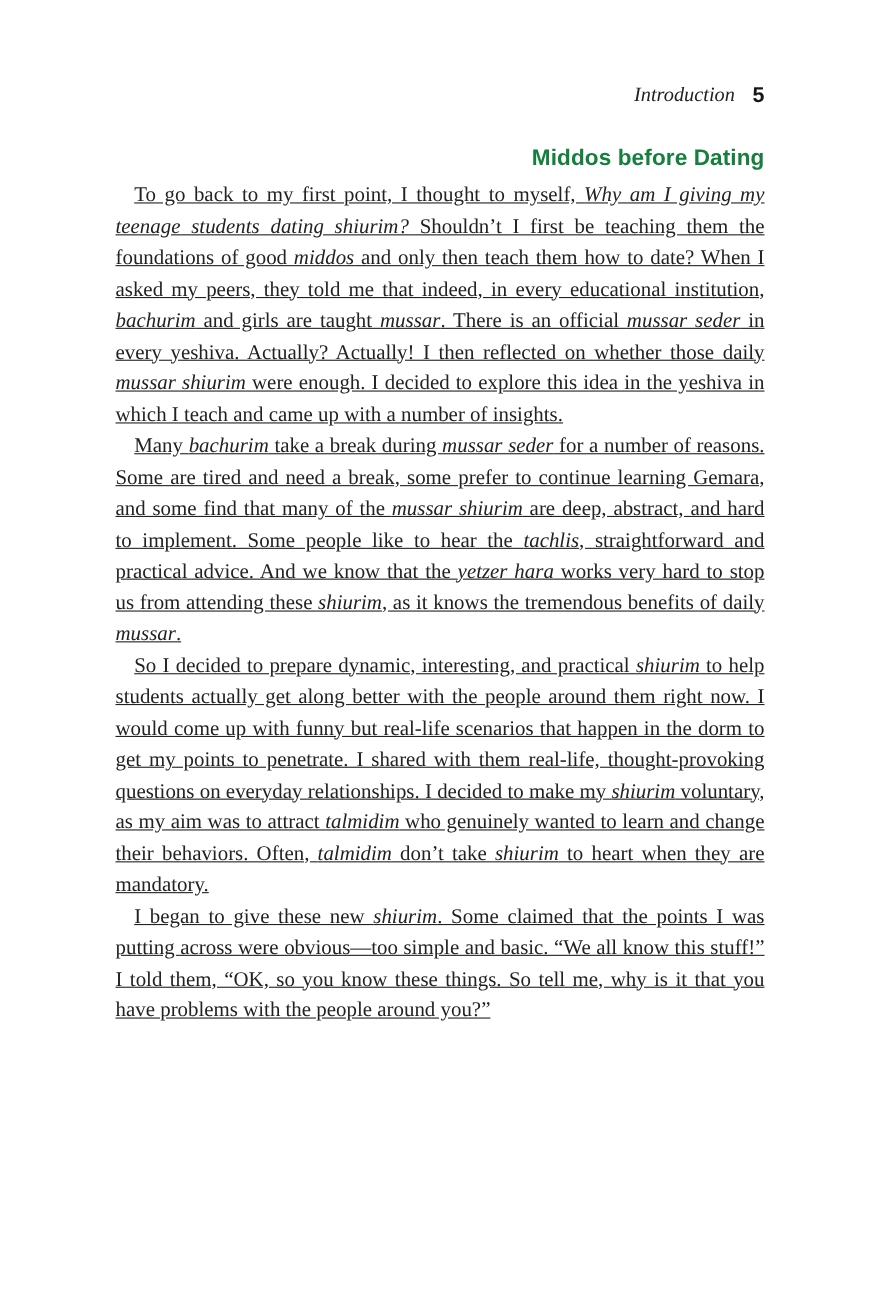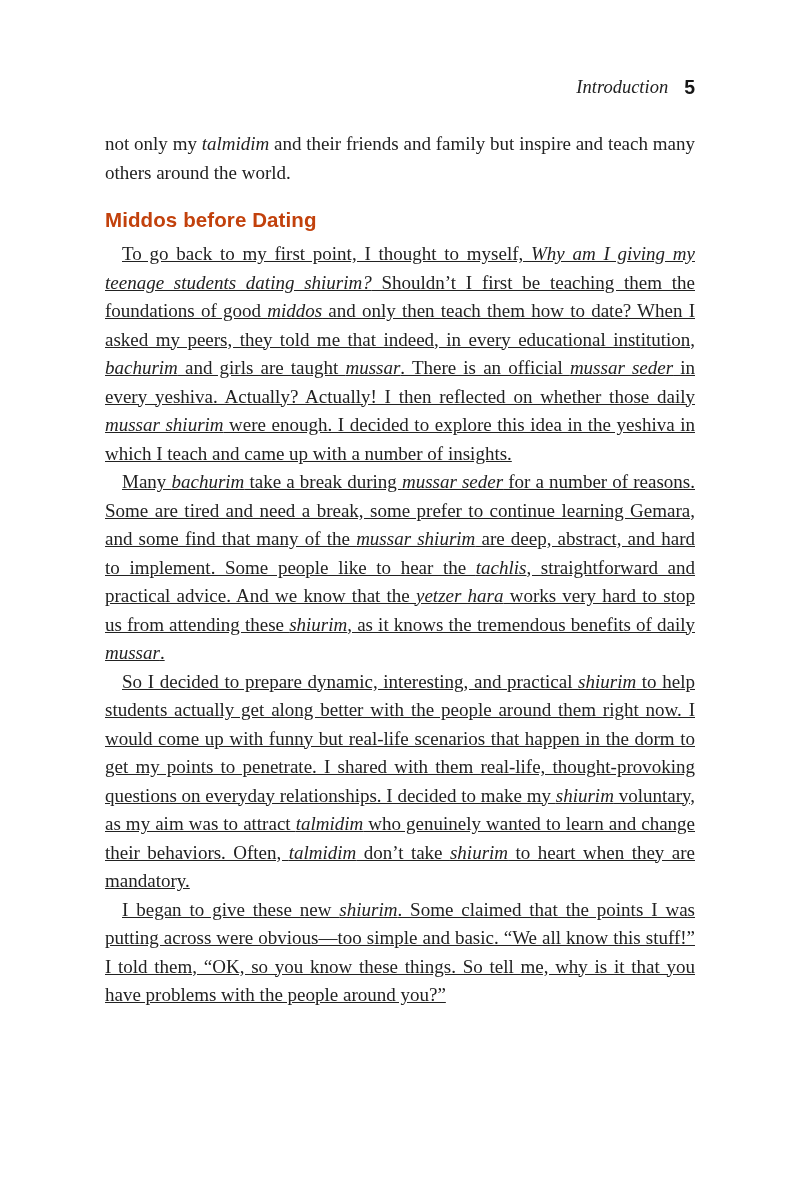--- a/index.html
+++ b/index.html
@@ -60,35 +60,34 @@
     text-decoration: underline;
   }
   .content p.para em {
     font-style: italic;
   }
   .content h2.section-heading {
     font-family: "Liberation Sans", sans-serif;
     font-weight: 700;
     font-size: 20.5px;
     line-height: 27px;
-    color: #c2410c;
-    text-align: left;
+    color: #15803d;
+    text-align: right;
     margin: 19px 0 7px 0;
     letter-spacing: 0.1px;
   }
 </style>
 </head>
 <body>
 
 <div class="page">
   <div class="running-head">
     <span class="rh-title">Introduction</span>
     <span class="rh-page">5</span>
   </div>
   <div class="content" id="content">
-      <p class="para"><span>not only my </span><em>talmidim</em><span> and their friends and family but inspire and teach many others around the world.</span></p>
       <h2 class="section-heading">Middos before Dating</h2>
       <p class="para indent"><span>To go back to my first point, I thought to myself, </span><em>Why am I giving my teenage students dating shiurim?</em><span> Shouldn’t I first be teaching them the foundations of good </span><em>middos</em><span> and only then teach them how to date? When I asked my peers, they told me that indeed, in every educational institution, </span><em>bachurim</em><span> and girls are taught </span><em>mussar</em><span>. There is an official </span><em>mussar seder</em><span> in every yeshiva. Actually? Actually! I then reflected on whether those daily </span><em>mussar shiurim</em><span> were enough. I decided to explore this idea in the yeshiva in which I teach and came up with a number of insights.</span></p>
       <p class="para indent"><span>Many </span><em>bachurim</em><span> take a break during </span><em>mussar seder</em><span> for a number of reasons. Some are tired and need a break, some prefer to continue learning Gemara, and some find that many of the </span><em>mussar shiurim</em><span> are deep, abstract, and hard to implement. Some people like to hear the </span><em>tachlis</em><span>, straightforward and practical advice. And we know that the </span><em>yetzer hara</em><span> works very hard to stop us from attending these </span><em>shiurim</em><span>, as it knows the tremendous benefits of daily </span><em>mussar</em><span>.</span></p>
       <p class="para indent"><span>So I decided to prepare dynamic, interesting, and practical </span><em>shiurim</em><span> to help students actually get along better with the people around them right now. I would come up with funny but real-life scenarios that happen in the dorm to get my points to penetrate. I shared with them real-life, thought-provoking questions on everyday relationships. I decided to make my </span><em>shiurim</em><span> voluntary, as my aim was to attract </span><em>talmidim</em><span> who genuinely wanted to learn and change their behaviors. Often, </span><em>talmidim</em><span> don’t take </span><em>shiurim</em><span> to heart when they are mandatory.</span></p>
       <p class="para indent"><span>I began to give these new </span><em>shiurim</em><span>. Some claimed that the points I was putting across were obvious—too simple and basic. “We all know this stuff!” I told them, “OK, so you know these things. So tell me, why is it that you have problems with the people around you?”</span></p>
     </div>
 </div>
 
 </body></html>

